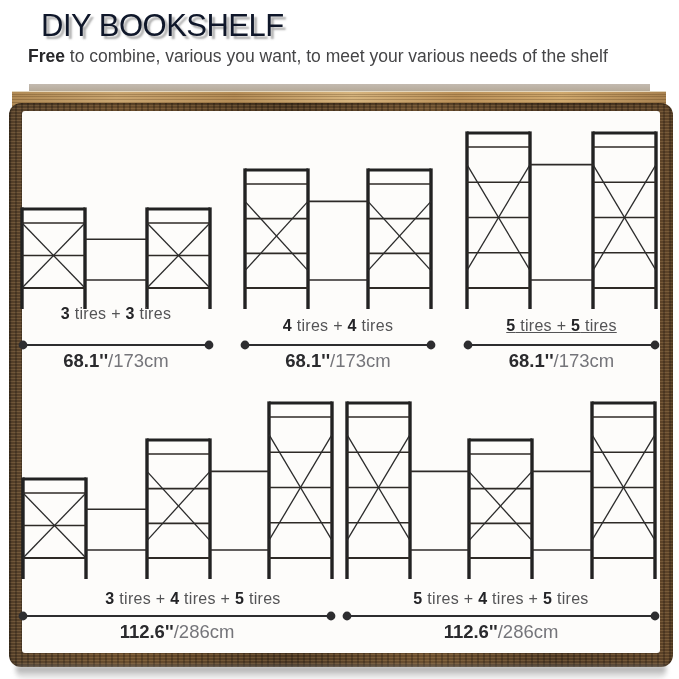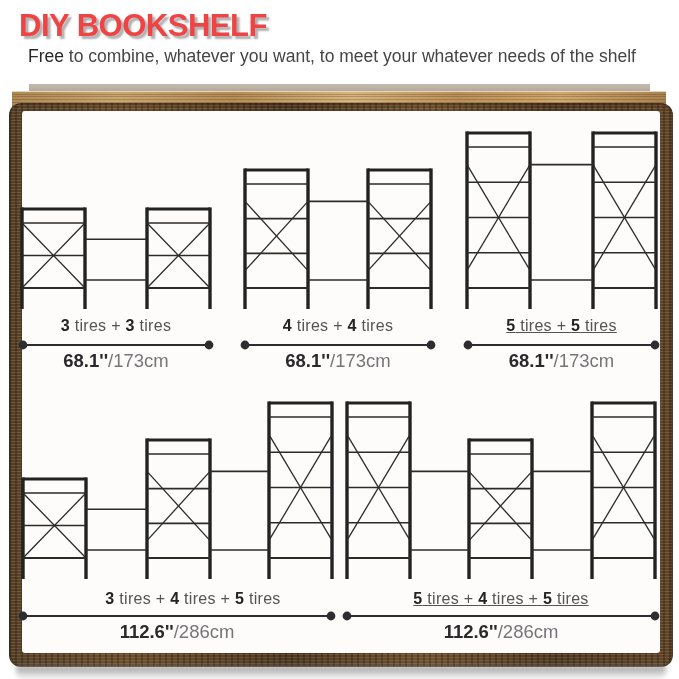--- a/index.html
+++ b/index.html
@@ -1,30 +1,30 @@
 <!DOCTYPE html>
 <html><head>
 <meta charset="utf-8">
 <style>
   html,body{margin:0;padding:0;background:#ffffff;}
   .stage{
     position:relative;width:679px;height:679px;overflow:hidden;
     font-family:"Liberation Sans",sans-serif;background:#ffffff;
   }
   .title{
-    position:absolute;left:19px;top:8px;
-    font-size:31px;font-weight:700;letter-spacing:-0.5px;color:#ef4444;
+    position:absolute;left:41px;top:8px;
+    font-size:31px;font-weight:400;letter-spacing:-0.5px;color:#0f172a;
     text-shadow:3px 3px 2px rgba(150,150,150,0.75);
     white-space:nowrap;
   }
   .subtitle{
     position:absolute;left:28px;top:46px;
     font-size:17.5px;color:#454547;white-space:nowrap;
   }
-  .subtitle .free{font-weight:400;color:#27272a;}
+  .subtitle .free{font-weight:700;color:#27272a;}
   .beige-bar{
     position:absolute;left:29px;top:84px;width:621px;height:14px;
     background:linear-gradient(180deg,#c3bab0 0%,#b3a795 60%,#a99c88 100%);
   }
   .plank{
     position:absolute;left:12px;top:91px;width:654px;height:19px;
     background:
       repeating-linear-gradient(0deg,rgba(80,52,18,0.28) 0 1px,rgba(255,255,255,0) 1px 2.7px),
       linear-gradient(90deg,#b08a55 0%,#caa671 16%,#b58d57 34%,#d7b57f 52%,#bb9159 68%,#d0a96e 84%,#a98250 100%);
     border-top:1px solid #e3d6bd;
@@ -61,21 +61,21 @@
   }
   .dim-label .b{font-weight:700;color:#2a2a2d;margin-top:8px;}
 </style>
 </head>
 <body>
 
 <div class="stage">
 
   <div class="title">DIY BOOKSHELF</div>
 
-  <div class="subtitle"><span class="free">Free</span><span> to combine, whatever you want, to meet your whatever needs of the shelf</span></div>
+  <div class="subtitle"><span class="free">Free</span><span> to combine, various you want, to meet your various needs of the shelf</span></div>
 
   <div class="beige-bar"></div>
   <div class="plank"></div>
 
   <div class="frame">
     <div class="panel"></div>
   </div>
 
   <div class="floor-shadow"></div>
 
@@ -225,24 +225,24 @@
         <line x1="410" y1="550" x2="469" y2="550" stroke="#2d2a28" stroke-width="1.7"></line>
         <line x1="532" y1="471.3333333333333" x2="592" y2="471.3333333333333" stroke="#2d2a28" stroke-width="1.7"></line>
         <line x1="532" y1="550" x2="592" y2="550" stroke="#2d2a28" stroke-width="1.7"></line>
         <line x1="347" y1="616" x2="655" y2="616" stroke="#2d2d2f" stroke-width="2.2"></line>
         <circle cx="347" cy="616" r="4.4" fill="#2d2d2f"></circle>
         <circle cx="655" cy="616" r="4.4" fill="#2d2d2f"></circle>
       </g>
     </svg>
 
   <div id="labels">
-      <div class="cfg-label" style="left: 116px; top: 317px;"><span class="b">3</span><span> tires + </span><span class="b">3</span><span> tires</span></div>
+      <div class="cfg-label" style="left: 116px; top: 305px;"><span class="b">3</span><span> tires + </span><span class="b">3</span><span> tires</span></div>
       <div class="dim-label" style="left: 116px; top: 350px;"><span class="b">68.1''</span><span>/173cm</span></div>
       <div class="cfg-label" style="left: 338px; top: 317px; text-align: center;"><span class="b">4</span><span> tires + </span><span class="b">4</span><span> tires</span></div>
       <div class="dim-label" style="left: 338px; top: 350px;"><span class="b">68.1''</span><span>/173cm</span></div>
       <div class="cfg-label" style="left: 561.5px; top: 317px; text-decoration: underline;"><span class="b">5</span><span> tires + </span><span class="b">5</span><span> tires</span></div>
       <div class="dim-label" style="left: 561.5px; top: 350px;"><span class="b">68.1''</span><span>/173cm</span></div>
       <div class="cfg-label" style="left: 193px; top: 590px;"><span class="b">3</span><span> tires + </span><span class="b">4</span><span> tires + </span><span class="b">5</span><span> tires</span></div>
       <div class="dim-label" style="left: 177px; top: 621px;"><span class="b">112.6''</span><span>/286cm</span></div>
-      <div class="cfg-label" style="left: 501px; top: 590px; text-decoration: underline;"><span class="b">5</span><span> tires + </span><span class="b">4</span><span> tires + </span><span class="b">5</span><span> tires</span></div>
+      <div class="cfg-label" style="left: 501px; top: 590px;"><span class="b">5</span><span> tires + </span><span class="b">4</span><span> tires + </span><span class="b">5</span><span> tires</span></div>
       <div class="dim-label" style="left: 501px; top: 621px;"><span class="b">112.6''</span><span>/286cm</span></div>
     </div>
 </div>
 
 </body></html>

